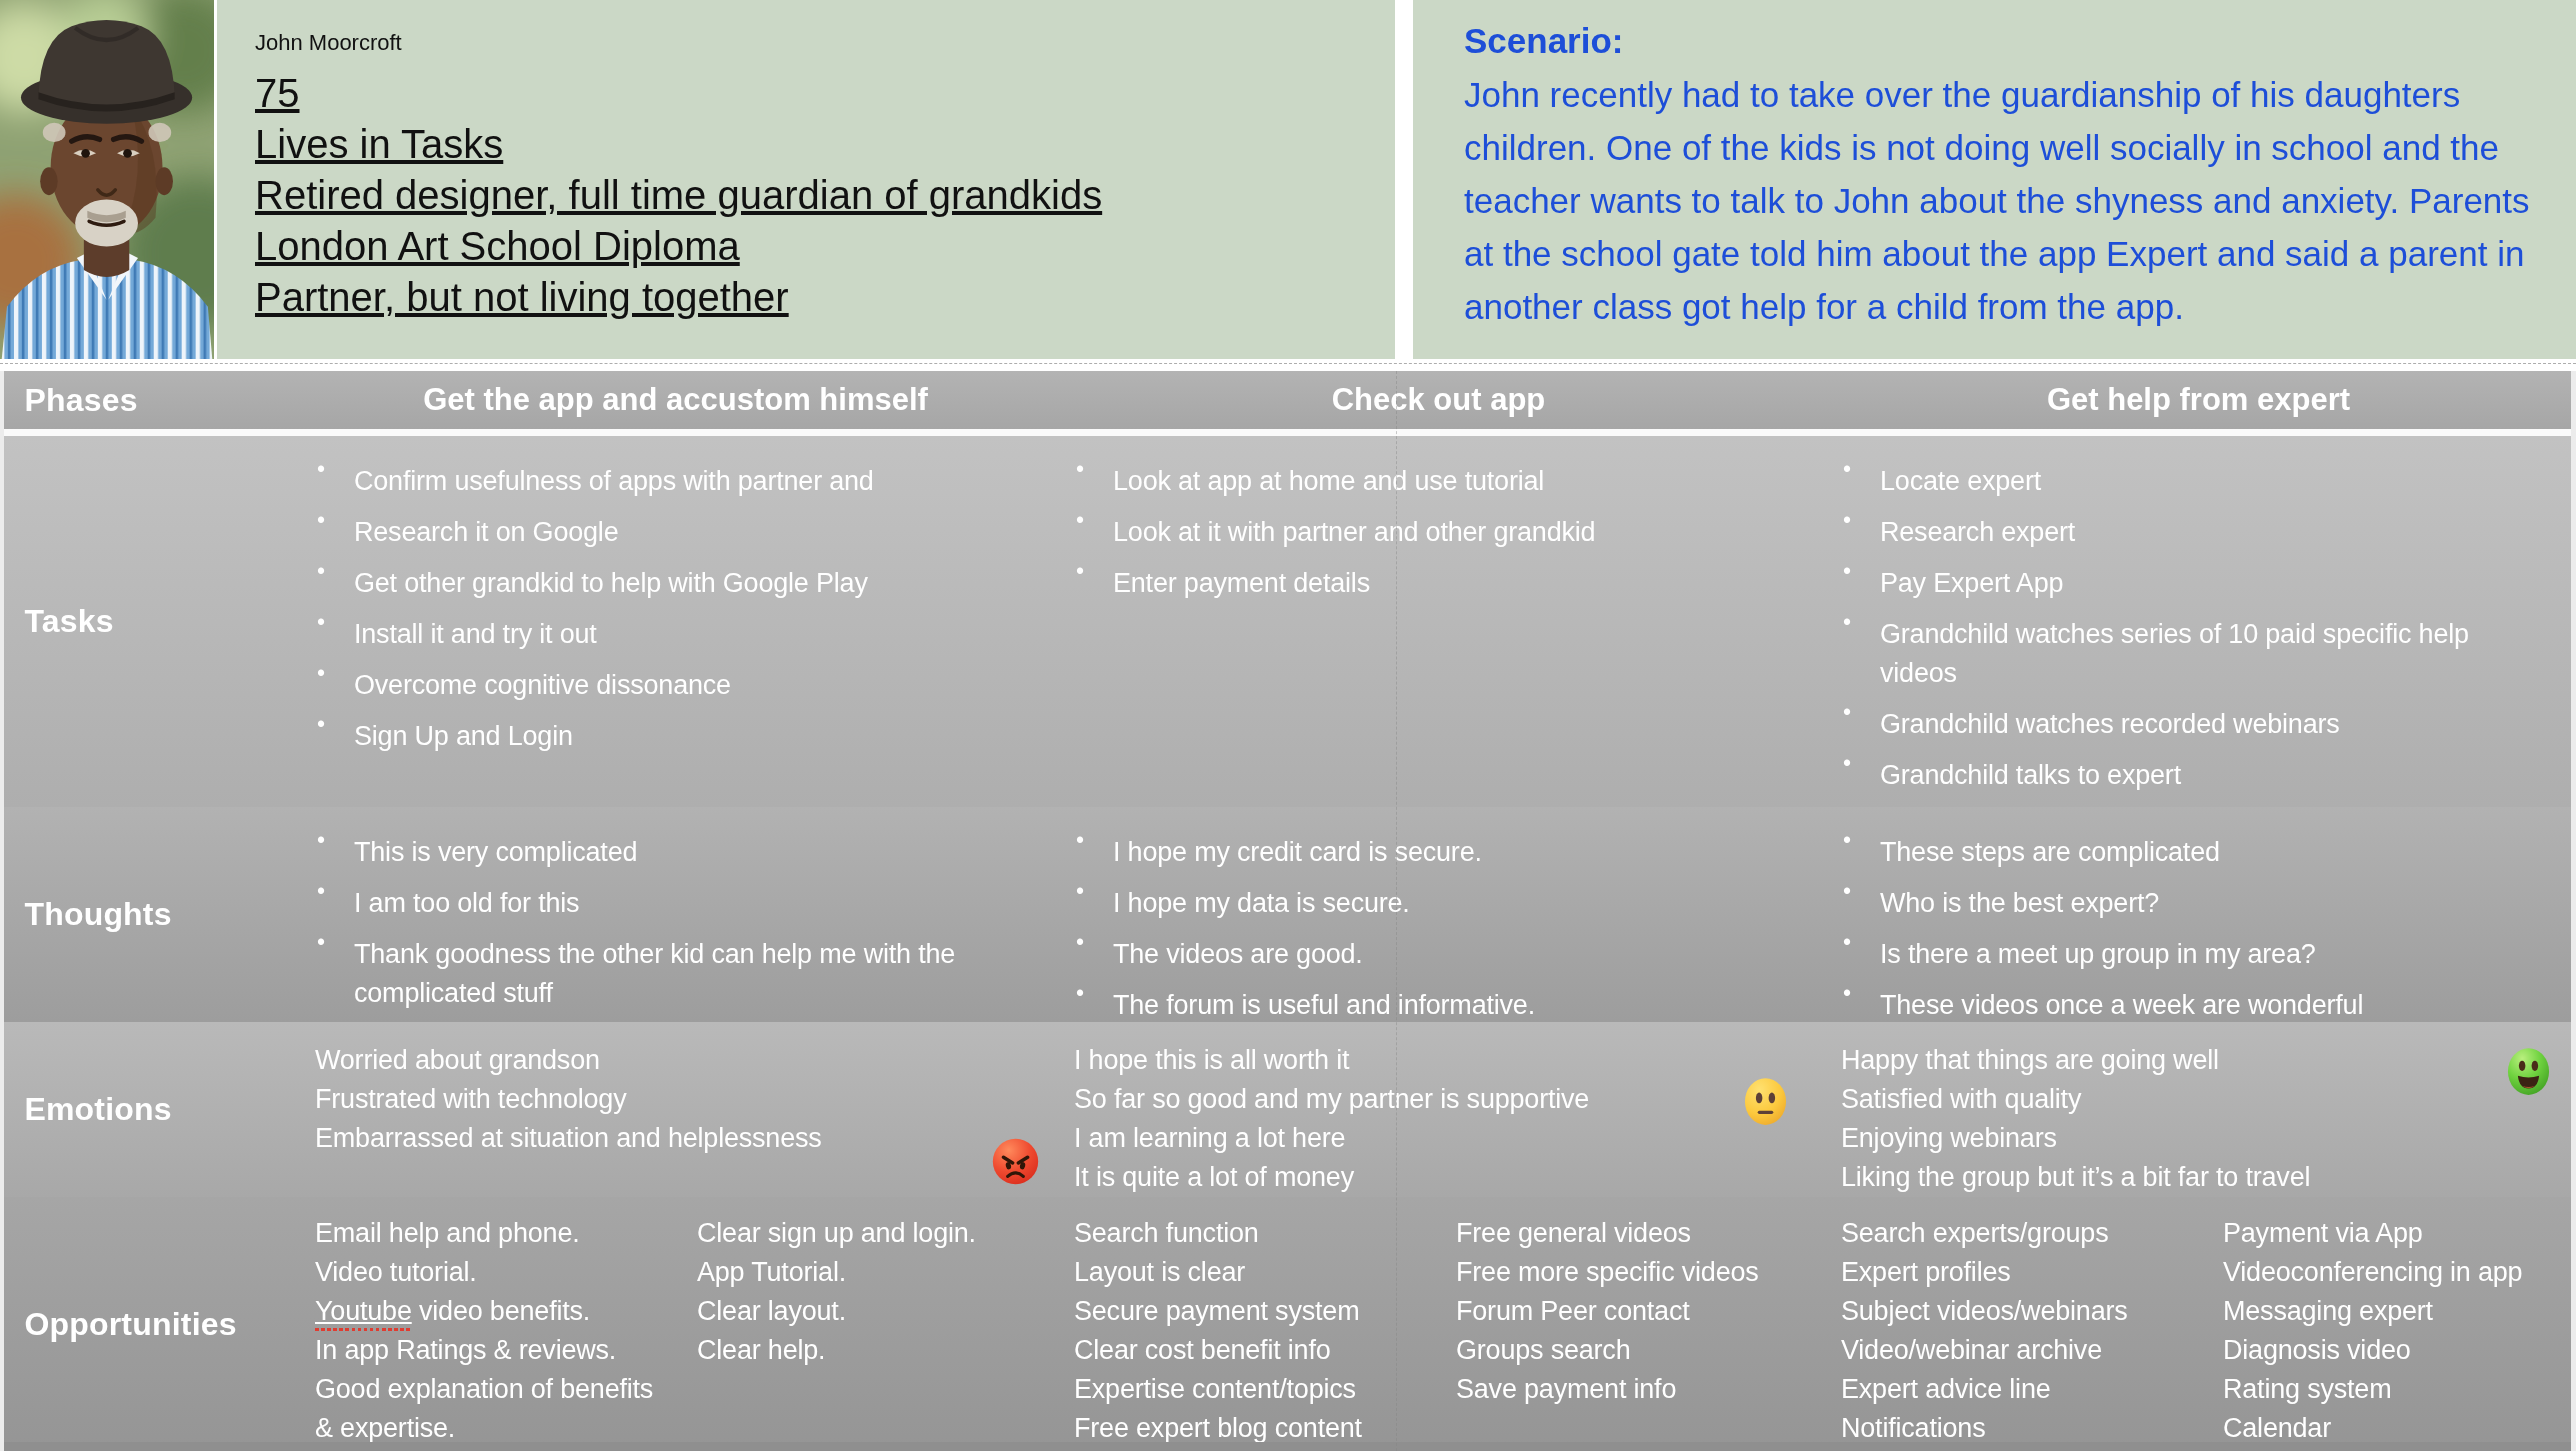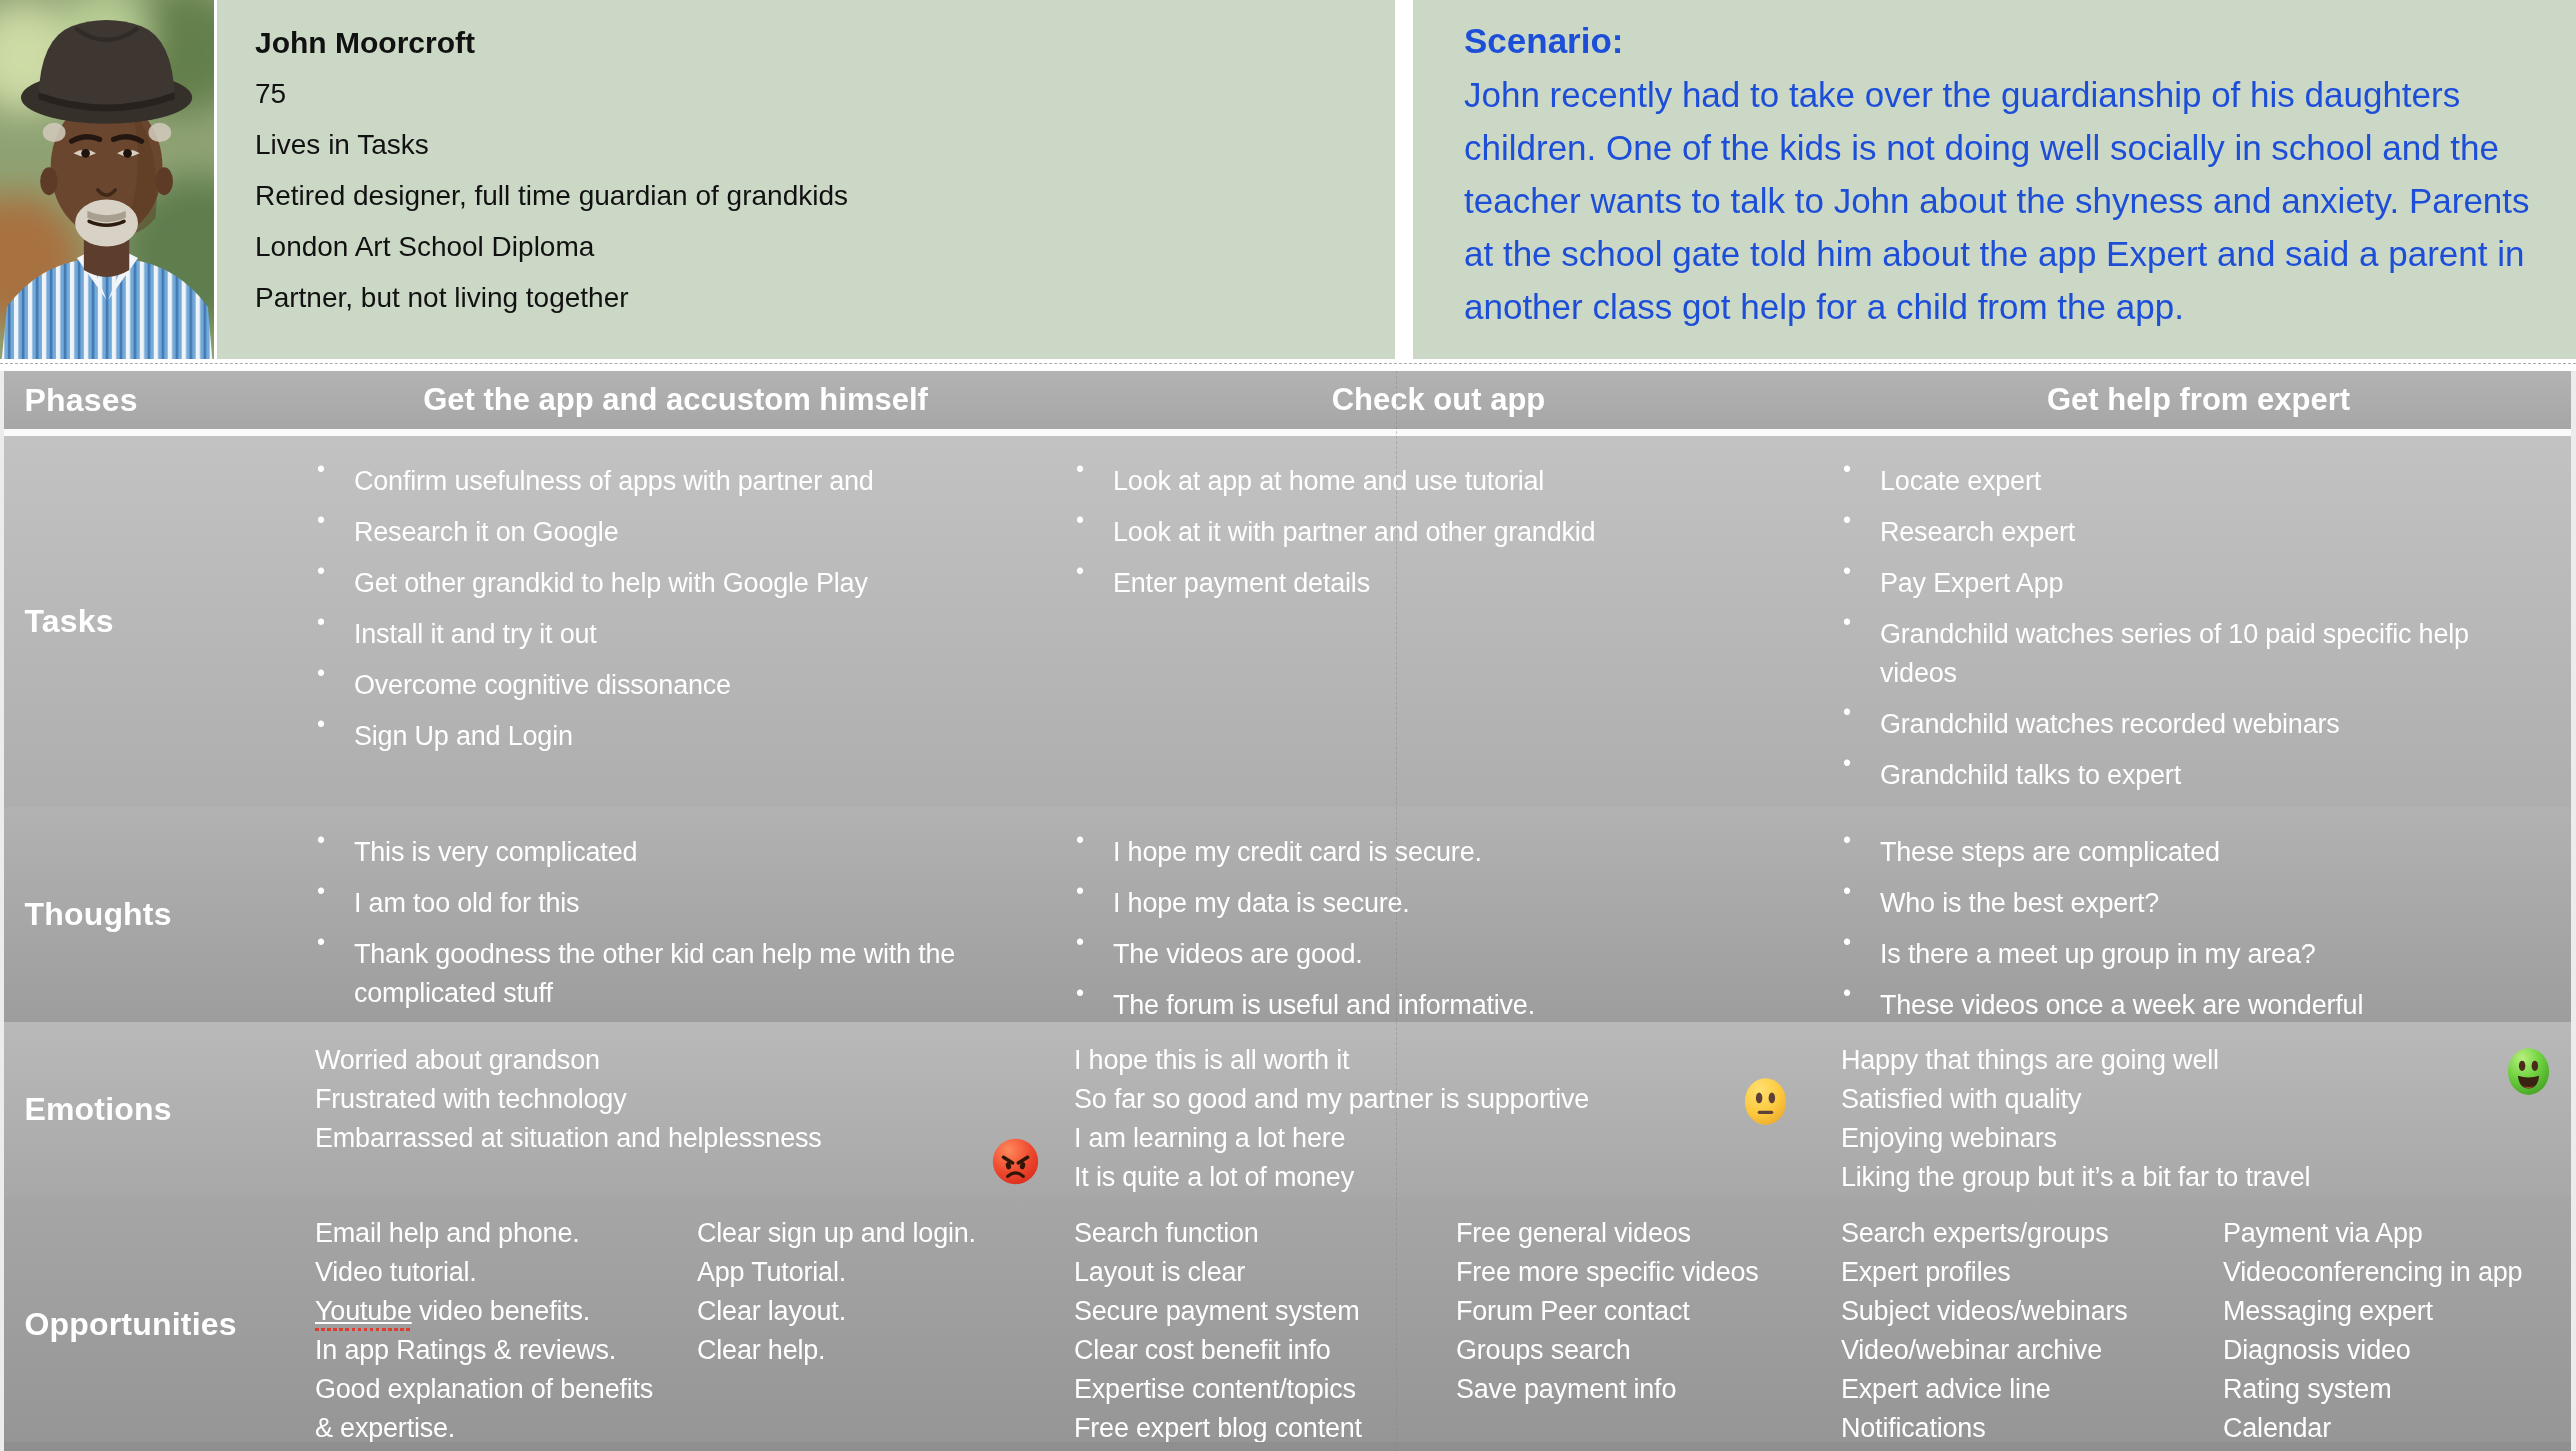--- a/index.html
+++ b/index.html
@@ -7,22 +7,22 @@
   .page{ position:relative; width:2576px; height:1451px; overflow:hidden;
          font-family:"Liberation Sans", sans-serif; background:#ffffff; }
 
   
   .photo{ position:absolute; left:0; top:0; width:214px; height:359px; overflow:hidden; }
   .photo svg{ display:block; width:214px; height:359px; }
   .persona-box{ position:absolute; left:217px; top:0; width:1178px; height:359px;
                 background:#cbd8c6; padding:17.4px 26px 0 38px; color:#111; }
   .scenario-box{ position:absolute; left:1413px; top:0; width:1163px; height:359px;
                  background:#cbd8c6; padding:14px 31px 0 51px; color:#1d4ed8; }
-  .persona-name{ font-size:30px; font-weight:bold; line-height:51px; }
-  .persona-line{ font-size:28px; line-height:51px; }
+  .persona-name{ font-size:22px; font-weight:normal; line-height:51px; }
+  .persona-line{ font-size:40px; line-height:51px;text-decoration:underline; }
   .scenario-title{ font-size:35px; font-weight:bold; line-height:54px; }
   .scenario-text{ font-size:35px; line-height:53px; }
 
   .dashband{ position:absolute; left:0; top:359px; width:2576px; height:11.3px; background:#ffffff; }
   .dashband .dash{ margin-top:3.5px; border-top:1.7px dashed #adadad; height:0; }
 
   
   .table{ position:absolute; left:0; top:371px; width:2576px; height:1080px; }
   .edge-left{ position:absolute; left:0; top:0; height:100%; width:4.4px; background:#ececec; z-index:6; }
   .edge-right{ position:absolute; right:0; top:0; height:100%; width:5.2px; background:#ececec; z-index:6; }

